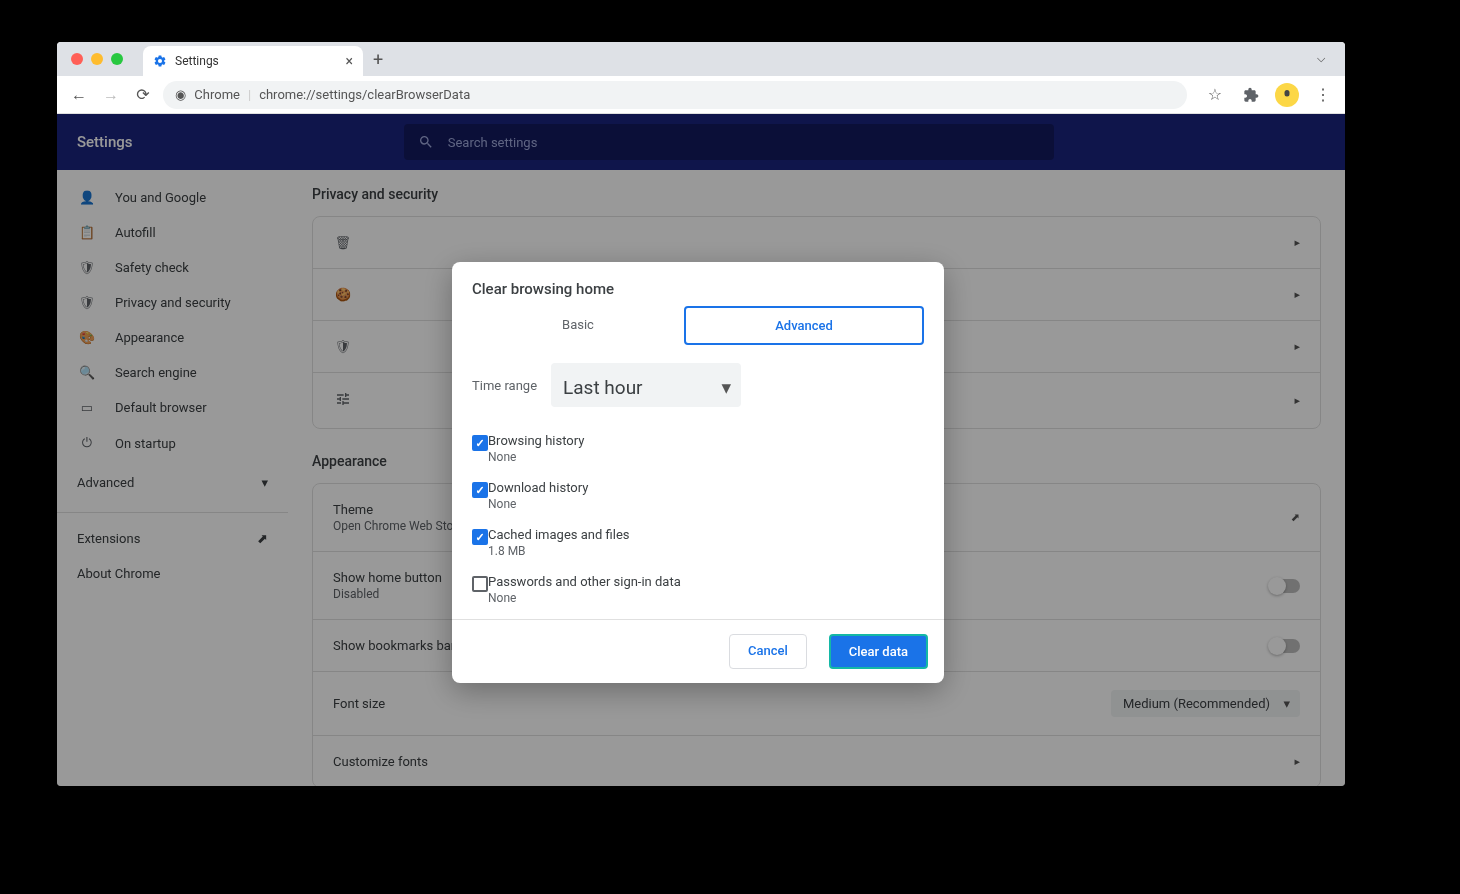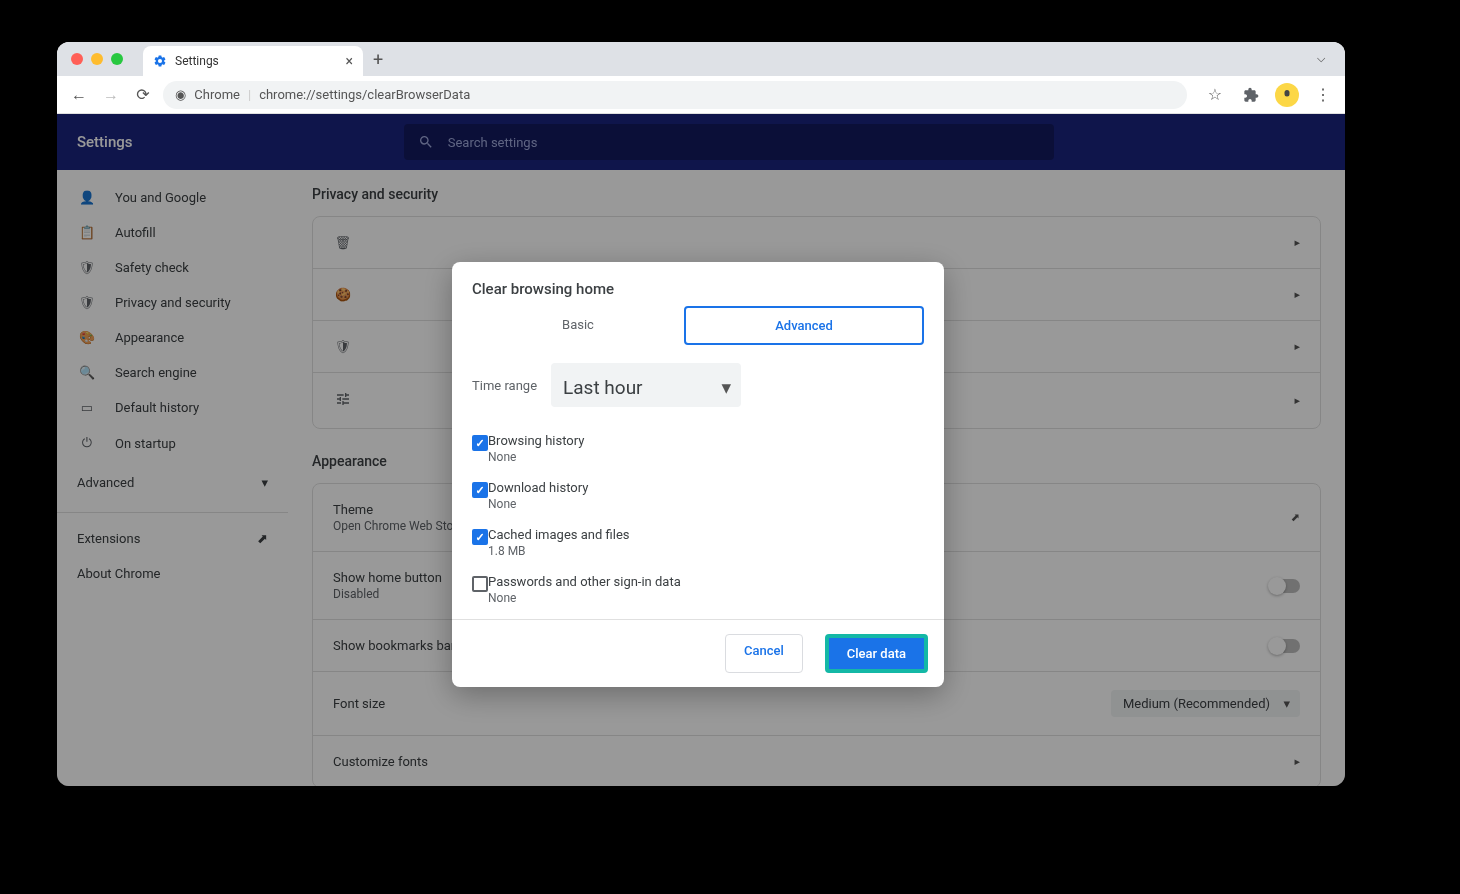--- a/index.html
+++ b/index.html
@@ -1,17 +1,17 @@
 <!DOCTYPE html>
 <html><head>
 <meta charset="utf-8">
 <style>
 *{box-sizing:border-box;margin:0;padding:0;font-family:-apple-system,BlinkMacSystemFont,"Segoe UI",Roboto,Arial,sans-serif}
 body{background:#000;width:1460px;height:894px;overflow:hidden}
-.browser-window{position:absolute;left:57px;top:42px;width:1288px;height:744px;background:#fff;border-radius:12px;overflow:hidden;box-shadow:0 10px 40px rgba(0,0,0,.5)}
+.browser-window{position:absolute;left:57px;top:42px;width:1288px;height:744px;background:#fff;border-radius:4px;overflow:hidden;box-shadow:0 10px 40px rgba(0,0,0,.5)}
 .tabs-bar{height:34px;background:#dee1e6;display:flex;align-items:center;padding:0 8px}
 .traffic-lights{display:flex;gap:8px;margin-left:6px;margin-right:20px}
 .tl{width:12px;height:12px;border-radius:50%}
 .tl.r{background:#ff5f57}.tl.y{background:#febc2e}.tl.g{background:#28c840}
 .tab{background:#fff;height:30px;margin-top:4px;border-radius:8px 8px 0 0;display:flex;align-items:center;padding:0 10px;min-width:220px;gap:8px;font-size:12px;color:#333}
 .tab-close{margin-left:auto;font-size:14px;color:#555;cursor:pointer}
 .new-tab{margin-left:10px;font-size:18px;color:#555;cursor:pointer}
 .tab-chevron{margin-left:auto;margin-right:6px;width:14px;height:14px;font-size:11px;color:#555}
 .addr-bar{height:38px;background:#fff;border-bottom:1px solid #e0e0e0;display:flex;align-items:center;padding:0 10px;gap:8px}
 .nav-icon{width:24px;height:24px;display:flex;align-items:center;justify-content:center;color:#555;font-size:16px;cursor:pointer}
@@ -59,21 +59,21 @@
 .check-list{padding:0 20px 6px;max-height:232px;overflow:hidden}
 .check-item{display:flex;align-items:flex-start;padding:8px 0}
 .checkbox{width:16px;height:16px;border:2px solid #5f6368;border-radius:2px;margin-top:2px;flex-shrink:0;display:flex;align-items:center;justify-content:center}
 .checkbox.checked{background:#1a73e8;border-color:#1a73e8}
 .checkbox.checked::after{content:"✓";color:#fff;font-size:11px;font-weight:bold}
 .check-label{font-size:13px;color:#3c4043}
 .check-detail{font-size:12px;color:#5f6368;margin-top:2px}
 .dialog-footer{padding:14px 16px;display:flex;justify-content:flex-end;gap:22px;border-top:1px solid #e0e0e0}
 .btn{padding:8px 18px;border-radius:4px;font-size:13px;cursor:pointer;font-weight:500}
 .btn-secondary{background:#fff;border:1px solid #dadce0;color:#1a73e8}
-.btn-primary{background:#1a73e8;border:4px solid #14b8a6;color:#fff}
+.btn-primary{background:#1a73e8;border:2px solid #14b8a6;color:#fff}
 .gear{display:inline-block;width:14px;height:14px}
 </style>
 </head>
 <body>
 
 <div class="browser-window">
   <div class="tabs-bar">
     <div class="traffic-lights">
       <div class="tl r"></div>
       <div class="tl y"></div>
@@ -150,21 +150,21 @@
         <div class="side-item">
             <span class="icon">🎨</span>
             <span>Appearance</span>
           </div>
         <div class="side-item">
             <span class="icon">🔍</span>
             <span>Search engine</span>
           </div>
         <div class="side-item">
             <span class="icon">▭</span>
-            <span>Default history</span>
+            <span>Default browser</span>
           </div>
         <div class="side-item">
             <span class="icon">⏻</span>
             <span>On startup</span>
           </div>
         <div class="advanced-row">
             <span>Advanced</span>
             <span>▾</span>
           </div>
         <div class="divider"></div>

